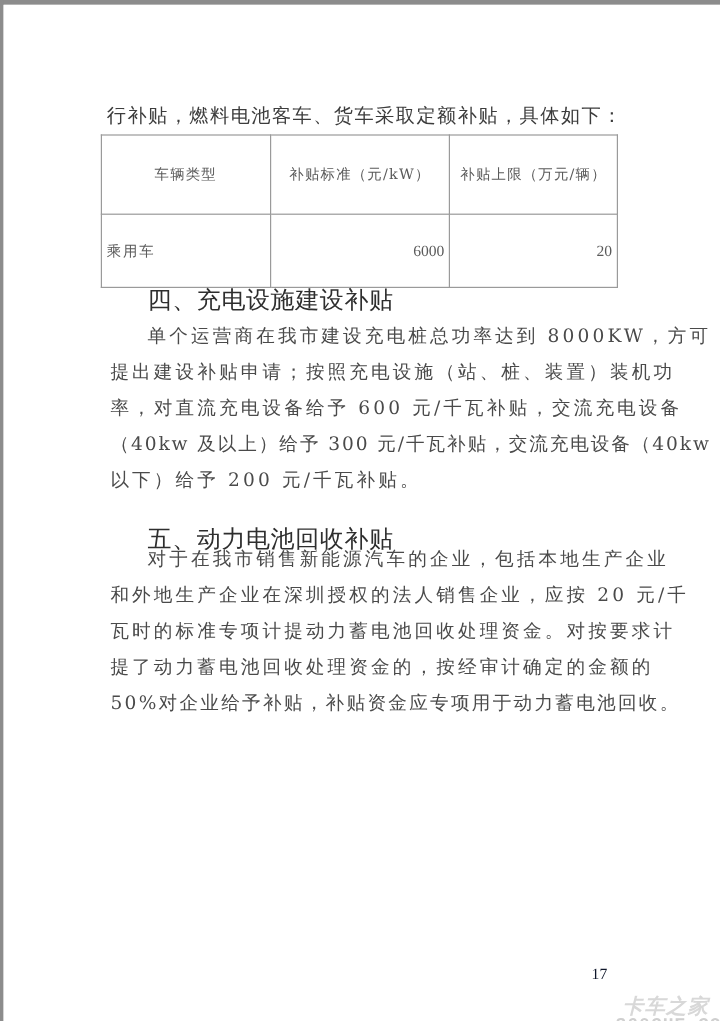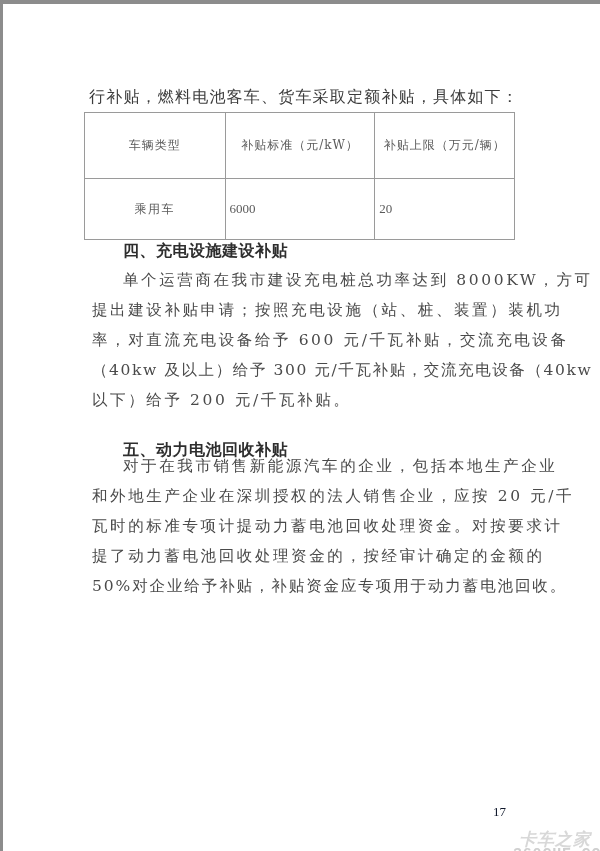--- a/index.html
+++ b/index.html
@@ -22,27 +22,27 @@
 
   table.subsidy {
     position: absolute; left: 84px; top: 112px; width: 431px;
     border-collapse: collapse; font-size: 12px; color: #5a5a5a;
   }
   table.subsidy td, table.subsidy th {
     border: 1px solid #9a9a9a; font-weight: normal; padding: 16px 4px;
   }
   table.subsidy th { height: 33px; text-align: center; letter-spacing: 1px; }
   table.subsidy td { height: 28px; }
-  table.subsidy td.c1 { text-align: center; letter-spacing: 1.5px; }
-  table.subsidy td.num { text-align: left; font-family: "Liberation Serif", serif; font-size: 13px; margin-top: 31px; }
+  table.subsidy td.c1 { text-align: left; letter-spacing: 1.5px; }
+  table.subsidy td.num { text-align: right; font-family: "Liberation Serif", serif; font-size: 13px; margin-top: 31px; }
   col.w1 { width: 141px; } col.w2 { width: 150px; } col.w3 { width: 140px; }
 
   .heading {
     position: absolute; left: 123px; font-family: "DejaVu Sans", "Liberation Sans", sans-serif;
-    font-size: 16px; line-height: 29px; color: #2e2e2e; letter-spacing: 0.5px; font-weight: bold;
+    font-size: 20px; line-height: 29px; color: #2e2e2e; letter-spacing: 0.5px; font-weight: normal;
   }
   .indent { left: 123px; }
 
   .pagenum { position: absolute; left: 493px; top: 804px; font-size: 13px; color: #0f172a;
     font-family: "Liberation Serif", serif; }
   .watermark { position: absolute; left: 513px; top: 812px; width: 84px; text-align: center; margin-top: 18px; }
   .wm-cn { font-family: "DejaVu Sans", sans-serif; font-weight: bold; font-size: 17px; color: #d8d8d8;
     letter-spacing: 1px; line-height: 19px; font-style: italic; }
   .wm-en { font-family: Liberation Mono, monospace; font-weight: bold; font-size: 15px; color: #cfcfcf;
     letter-spacing: 0.8px; line-height: 11px; }

